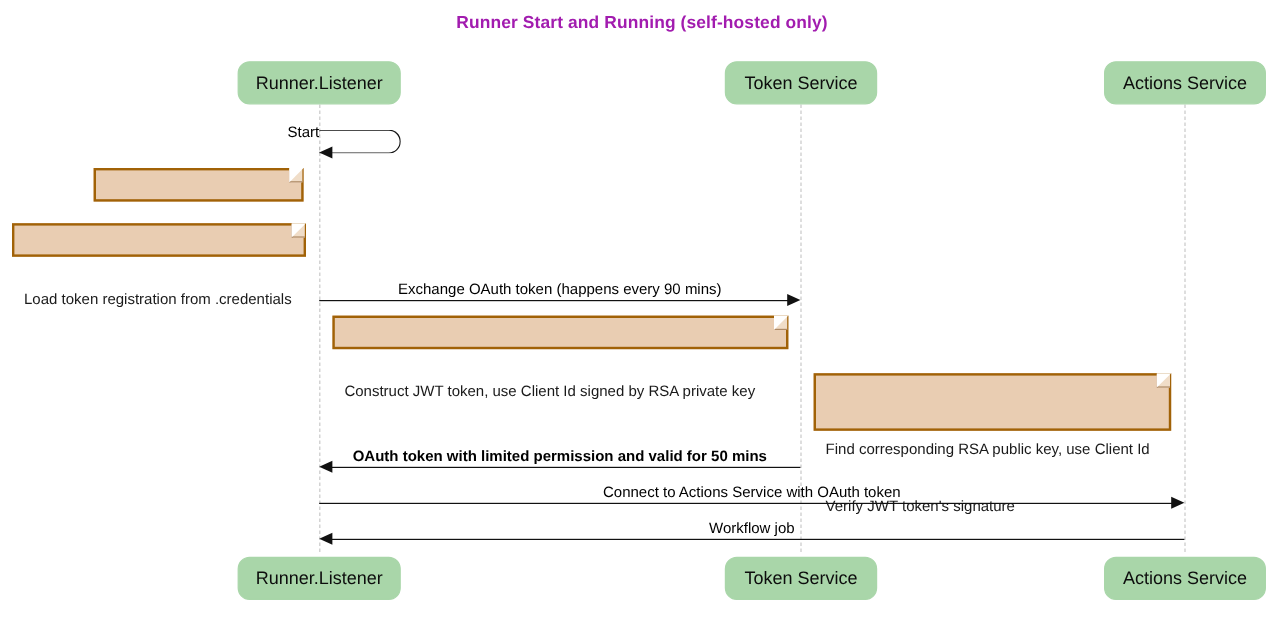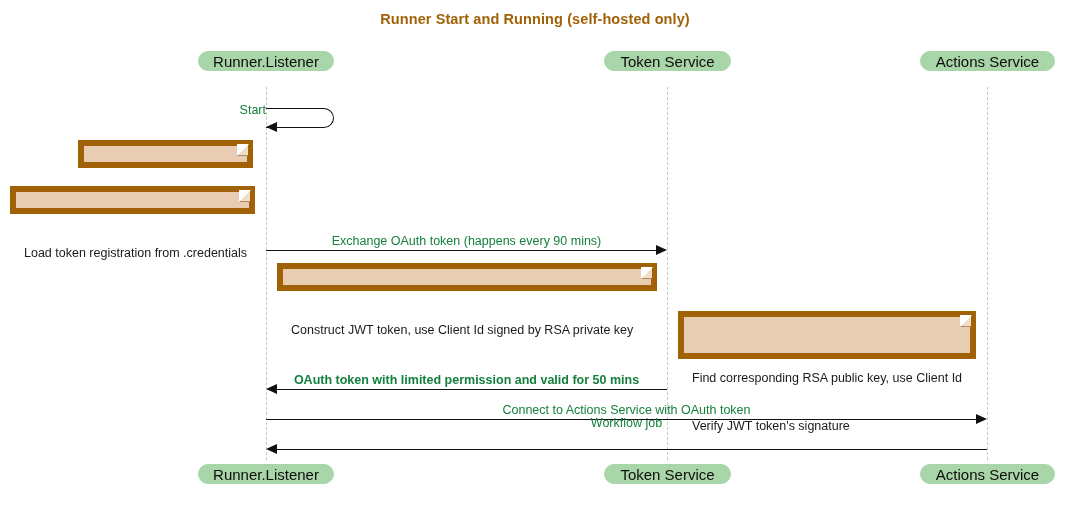--- a/index.html
+++ b/index.html
@@ -21,48 +21,48 @@
   
   .diagram-title {
     position: absolute;
     left: 0;
     top: 11px;
     width: 1070px;
     text-align: center;
     font-size: 14.5px;
     font-weight: bold;
     letter-spacing: 0.1px;
-    color: #a16207;
+    color: #a21caf;
   }
   
   .lifeline {
     position: absolute;
     width: 0;
     border-left: 1.5px dashed #c9c9c9;
   }
   
   .participant {
     position: absolute;
-    height: 20px;
+    height: 36px;
     background: #a9d6a9;
     border: 1px solid #a9d6a9;
     border-radius: 10px;
     display: flex;
     align-items: center;
     justify-content: center;
     font-size: 15px;
     color: #0d0d0d;
     box-sizing: border-box;
     white-space: nowrap;
   }
   
   .note {
     position: absolute;
     background: #e9cdb2;
-    border: 6px solid #a16207;
+    border: 2px solid #a16207;
     box-sizing: border-box;
     font-size: 12.5px;
     line-height: 16px;
     color: #1a1a1a;
     padding: 5px 9px 5px 8px;
     white-space: pre;
   }
   .note .fold {
     position: absolute;
     top: -1px;
@@ -96,21 +96,21 @@
     width: 0;
     height: 0;
     border-top: 5.5px solid transparent;
     border-bottom: 5.5px solid transparent;
   }
   .arrowhead.right { border-left: 11px solid #111111; }
   .arrowhead.left  { border-right: 11px solid #111111; }
   .msg-label {
     position: absolute;
     font-size: 12.5px;
-    color: #15803d;
+    color: #000000;
     white-space: nowrap;
     text-align: center;
   }
   
   .selfloop {
     position: absolute;
     border: 1.6px solid #111111;
     border-left: none;
     border-top-right-radius: 11px;
     border-bottom-right-radius: 11px;
@@ -178,17 +178,17 @@
   </div>
 
   <div class="msg-label" style="left:266px; top:373px; width:401px;font-weight:bold;">OAuth token with limited permission and valid for 50 mins</div>
   <div class="msg-line" style="left:275px; top:389px; width:392px;"></div>
   <div class="arrowhead left" style="left:266px; top:384px;"></div>
 
   <div class="msg-label" style="left:266px; top:403px; width:721px;">Connect to Actions Service with OAuth token</div>
   <div class="msg-line" style="left:266px; top:419px; width:712px;"></div>
   <div class="arrowhead right" style="left:976px; top:414px;"></div>
 
-  <div class="msg-label" style="left:266px; top:416px; width:721px;">Workflow job</div>
+  <div class="msg-label" style="left:266px; top:433px; width:721px;">Workflow job</div>
   <div class="msg-line" style="left:275px; top:449px; width:712px;"></div>
   <div class="arrowhead left" style="left:266px; top:444px;"></div>
 
 </div>
 
 </body></html>

